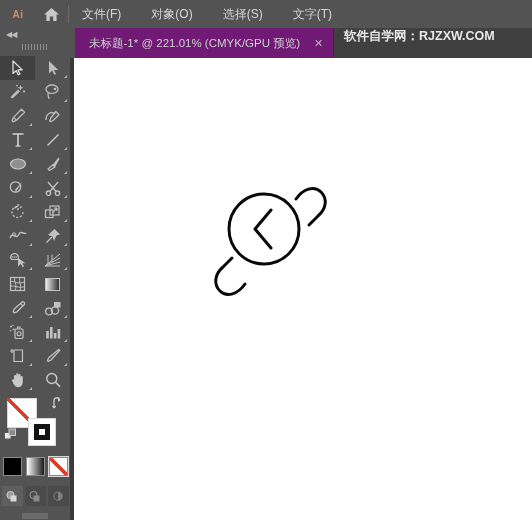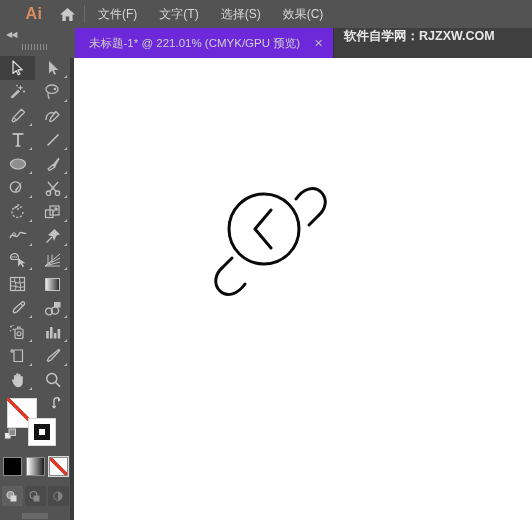--- a/index.html
+++ b/index.html
@@ -11,42 +11,41 @@
   }
   #app{position:relative;width:532px;height:520px;}
 
   
   .menubar{
     position:absolute;left:0;top:0;width:532px;height:28px;
     background:#535353;display:flex;align-items:center;
   }
   .ai-logo{
     width:36px;height:28px;display:flex;align-items:center;justify-content:center;
-    color:#d98c5f;font-size:16px;font-weight:bold;letter-spacing:.5px;
+    color:#d98c5f;font-size:10px;font-weight:bold;letter-spacing:.5px;
     font-family:"Liberation Sans",sans-serif;
-    margin-left:16px;
   }
   .home-btn{
     width:30px;height:28px;display:flex;align-items:center;justify-content:center;
   }
   .menu-sep{width:1px;height:18px;background:#6b6b6b;margin:0 6px 0 2px;}
-  .menu-items{display:flex;align-items:center;gap:8px;}
+  .menu-items{display:flex;align-items:center;gap:16px;}
   .menu-item{
     color:#d6d6d6;font-size:12px;padding:4px 7px;white-space:nowrap;
     line-height:14px;
   }
 
   
   .tabbar{
     position:absolute;left:75px;top:28px;width:457px;height:30px;
     background:#3f3f3f;display:flex;align-items:stretch;
   }
   .doc-tab{
     display:flex;align-items:center;height:30px;padding:0 8px 0 14px;
-    background:#6d28d9;border-right:1px solid #303030;
+    background:#701a75;border-right:1px solid #303030;
     box-sizing:border-box;
     justify-content:space-between;
   }
   .doc-tab-title{color:#cfcfcf;font-size:11.5px;white-space:nowrap;}
   .tab-close{
     color:#b9b9b9;font-size:11px;margin-left:12px;line-height:1;
     width:13px;height:13px;display:flex;align-items:center;justify-content:center;
   }
   .watermark{
     display:flex;align-items:center;padding:0 10px;height:16px;
@@ -156,23 +155,23 @@
   <div class="menubar">
     <div class="ai-logo">Ai</div>
     <div class="home-btn">
       <svg width="17" height="15" viewBox="0 0 17 15">
         <path d="M8.5 1 L16 7.4 L13.6 7.4 L13.6 14 L10.2 14 L10.2 9.4 L6.8 9.4 L6.8 14 L3.4 14 L3.4 7.4 L1 7.4 Z" fill="#c9c9c9"></path>
       </svg>
     </div>
     <div class="menu-sep"></div>
     <div class="menu-items">
       <div class="menu-item">文件(F)</div>
+      <div class="menu-item">对象(O)</div>
+      <div class="menu-item">选择(S)</div>
       <div class="menu-item">文字(T)</div>
-      <div class="menu-item">选择(S)</div>
-      <div class="menu-item">效果(C)</div>
     </div>
   </div>
 
   <div class="tabbar">
     <div class="doc-tab">
       <span class="doc-tab-title">未标题-1* @ 221.01% (CMYK/GPU 预览)</span>
       <span class="tab-close">✕</span>
     </div>
     <div class="watermark">软件自学网：RJZXW.COM</div>
   </div>

